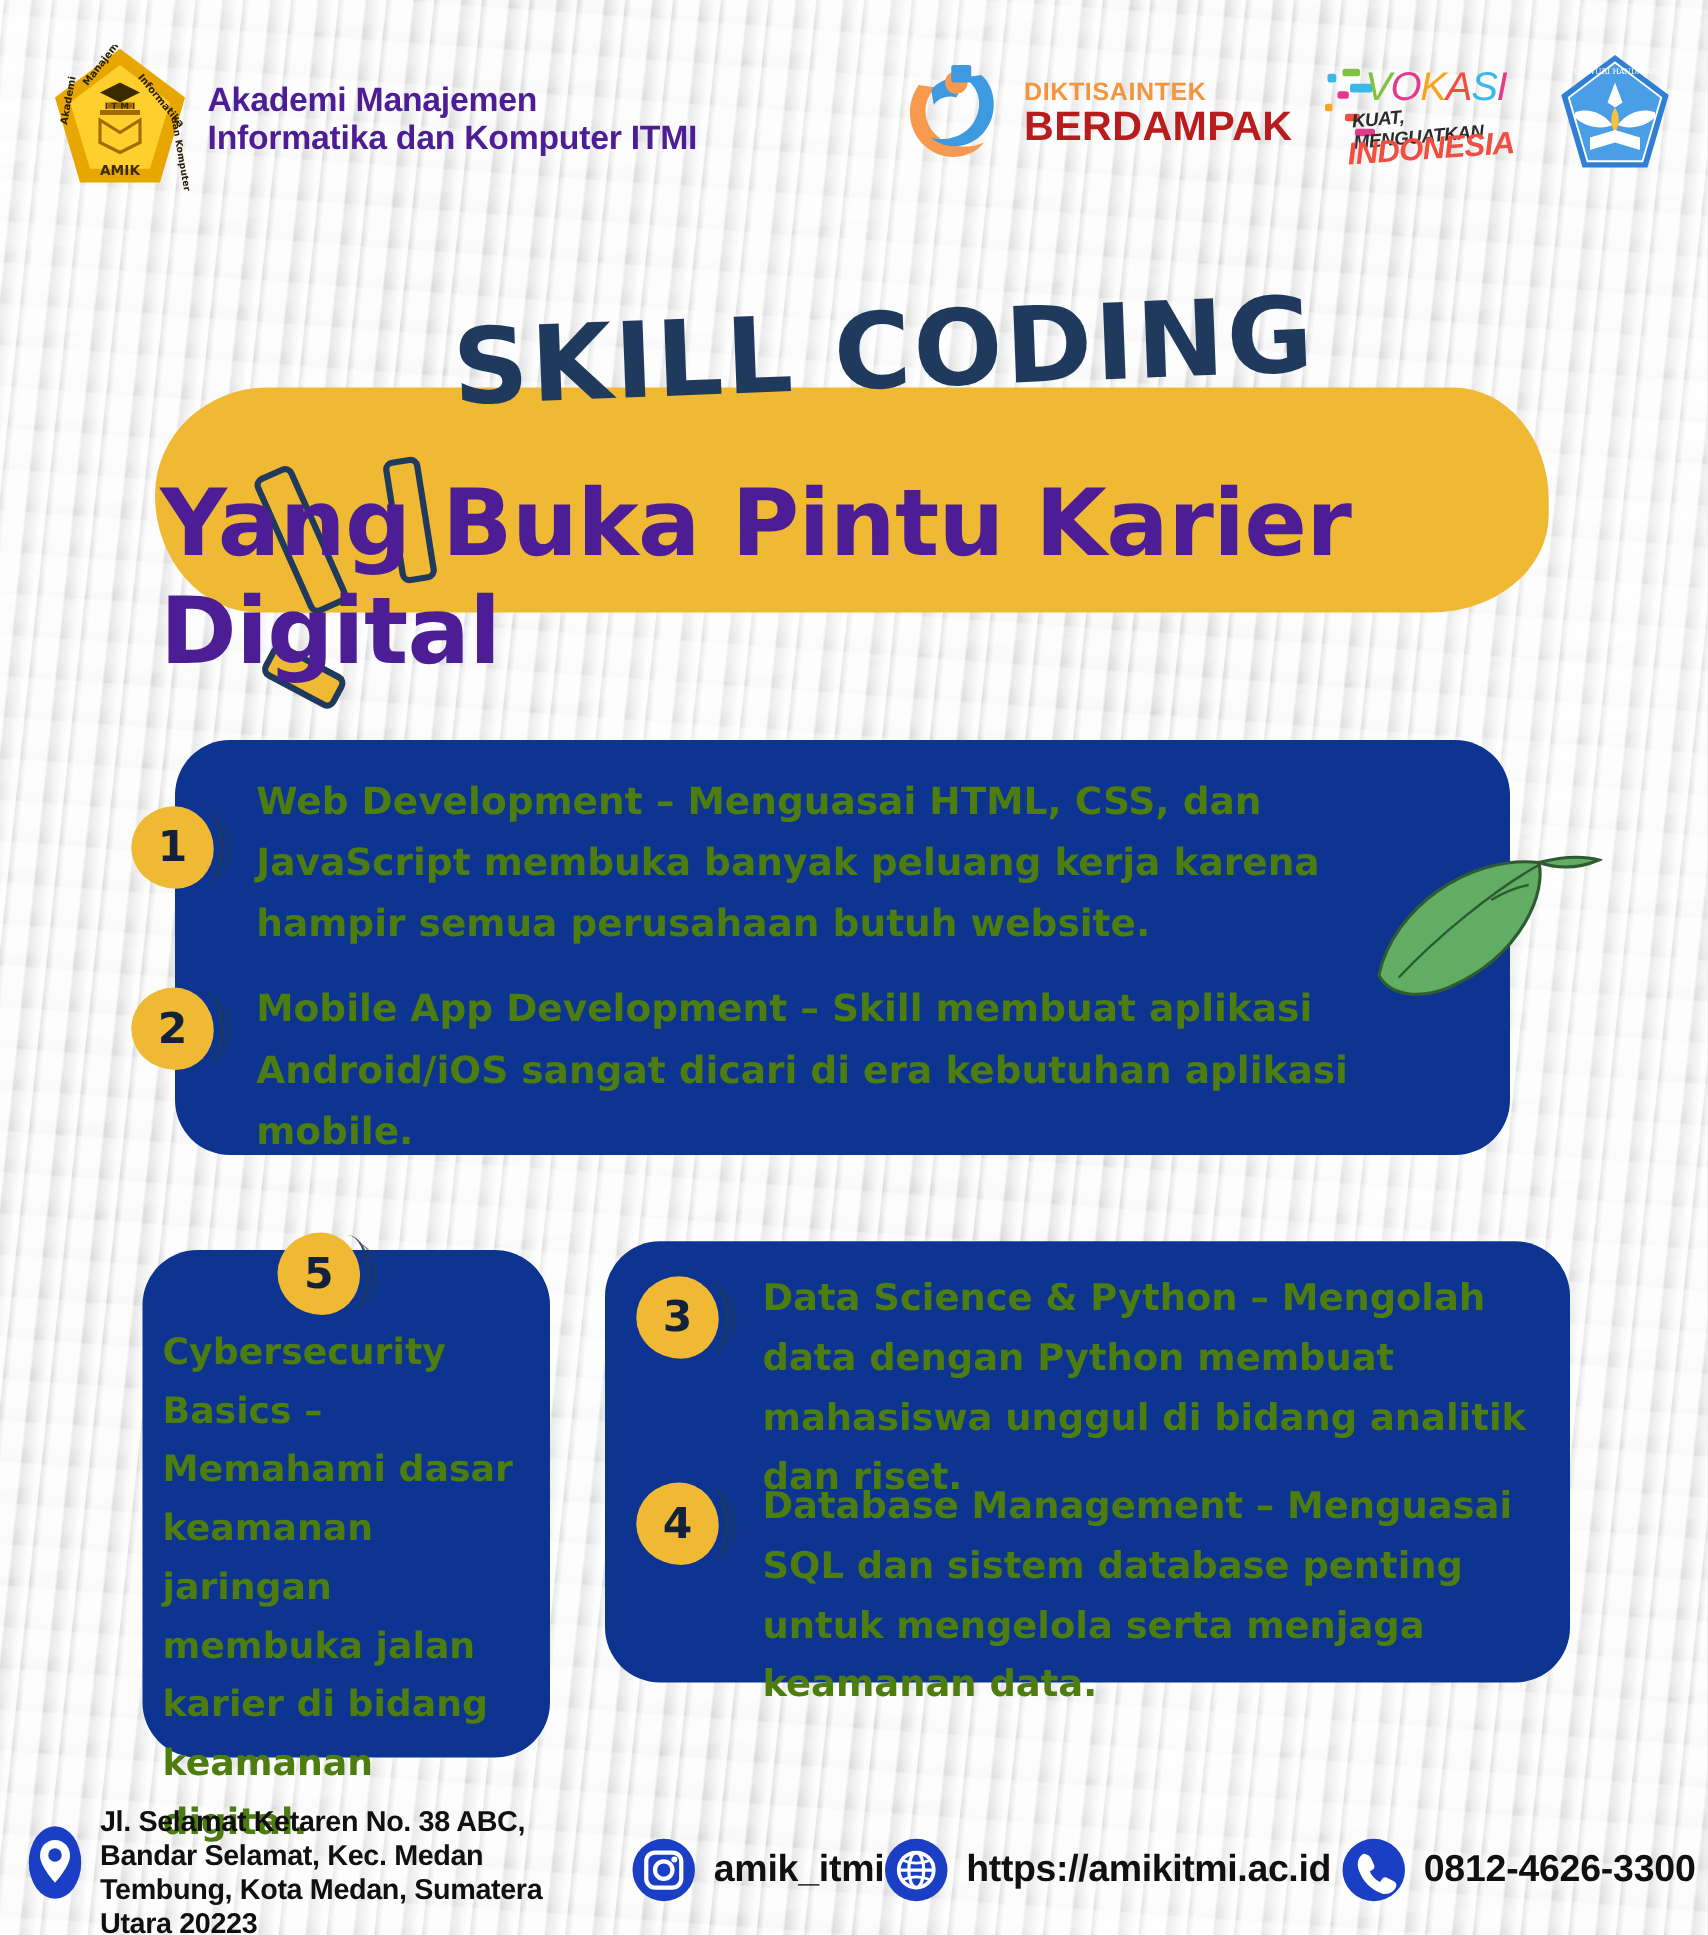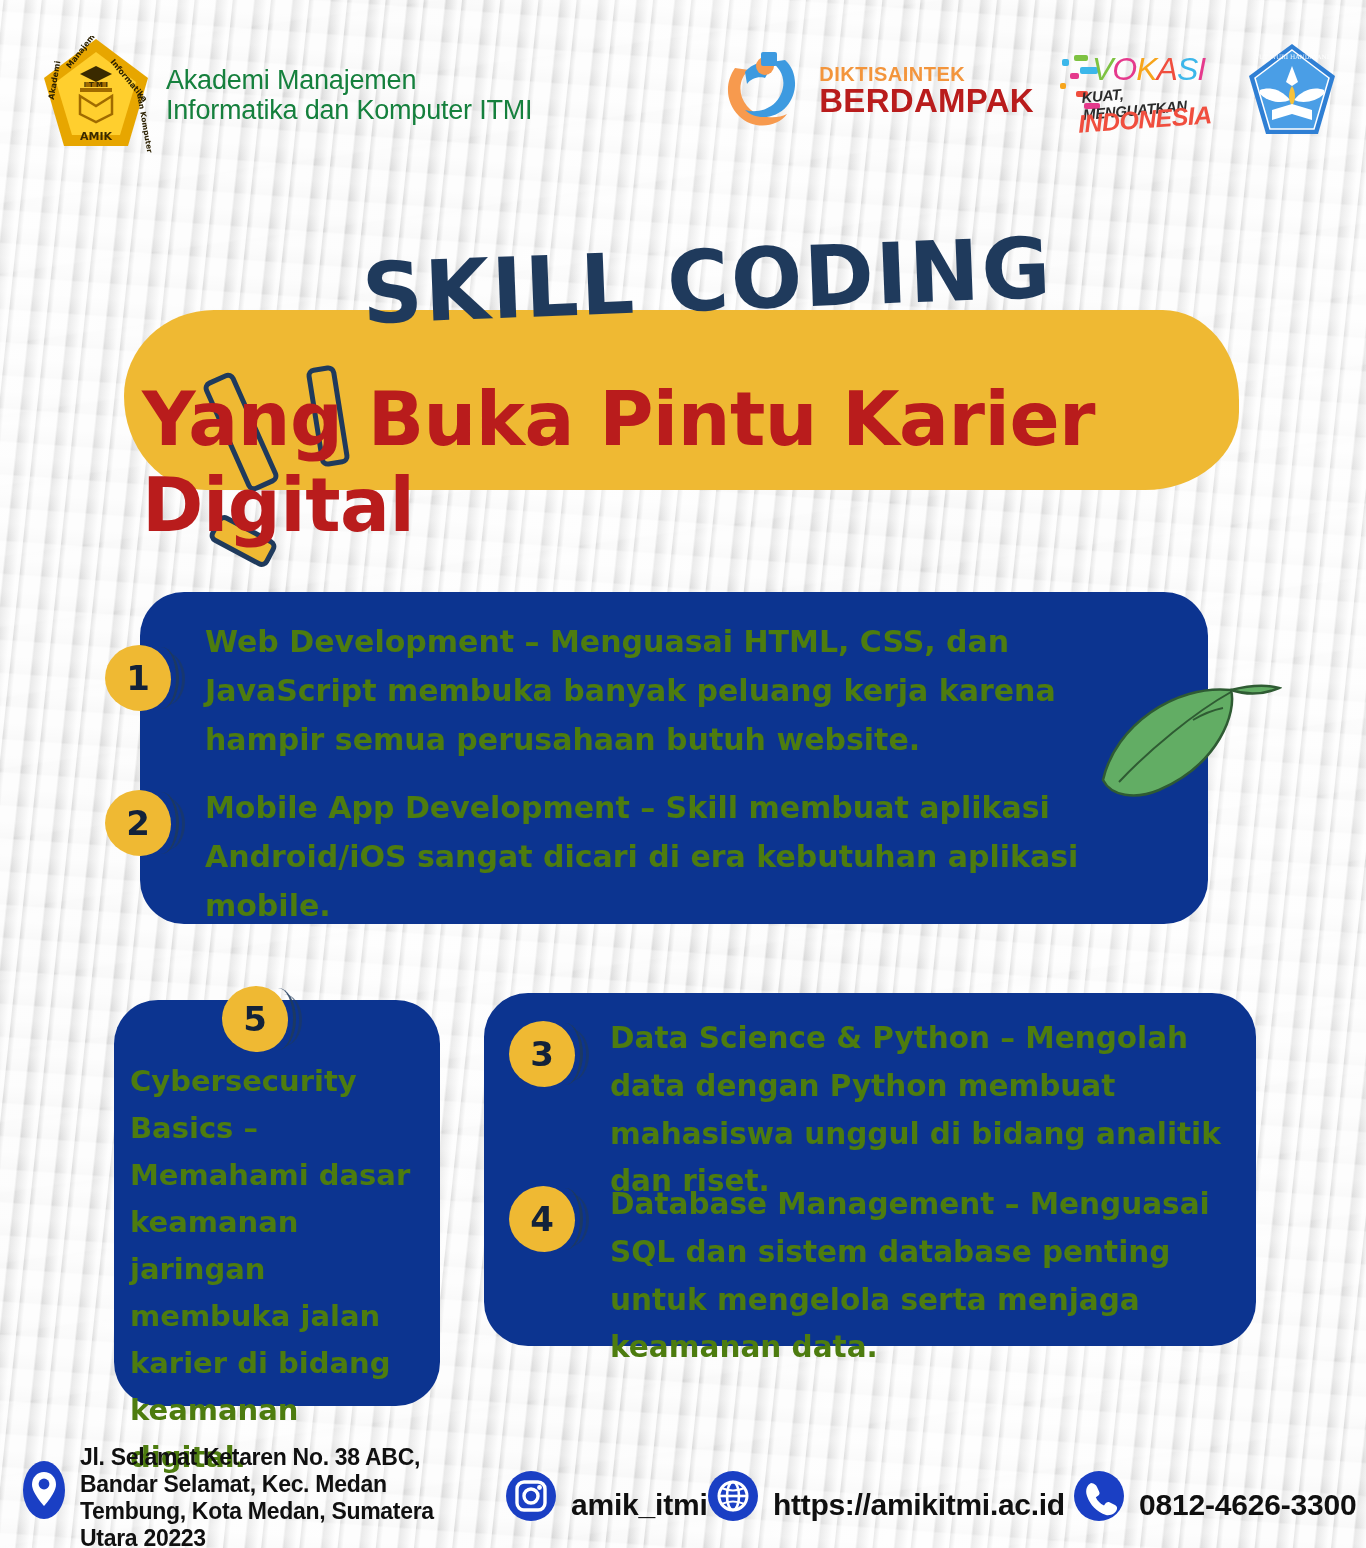--- a/index.html
+++ b/index.html
@@ -20,21 +20,21 @@
       repeating-linear-gradient(172deg, rgba(255,255,255,.0) 0px, rgba(255,255,255,.0) 60px, rgba(190,190,190,.22) 62px, rgba(255,255,255,.0) 70px),
       linear-gradient(110deg,#f6f6f6 0%,#e7e7e7 22%,#f4f4f4 40%,#e4e4e4 58%,#f5f5f5 76%,#e9e9e9 100%);
     pointer-events:none;
   }
 
   
   #header{ position:absolute; top:0; left:0; width:1366px; height:175px; }
 
   #amik-logo-block{ position:absolute; left:40px; top:36px; display:flex; align-items:center; gap:14px; }
   #amik-crest{ width:112px; height:118px; }
-  #amik-name{ font-weight:normal; font-size:27px; line-height:1.12; color:#15803d; letter-spacing:-.2px; white-space:pre-line; }
+  #amik-name{ font-weight:bold; font-size:27px; line-height:1.12; color:#4c1d95; letter-spacing:-.2px; white-space:pre-line; }
 
   #partner-logos{ position:absolute; right:28px; top:42px; display:flex; align-items:center; gap:26px; }
   .dikti-wrap{ display:flex; align-items:center; gap:12px; }
   #dikti-text{ line-height:1.0; }
   #dikti-line1{ font-size:20px; font-weight:bold; color:#f3953c; letter-spacing:.5px; display:block; }
   #dikti-line2{ font-size:33px; font-weight:bold; color:#b91c1c; letter-spacing:.3px; display:block; }
 
   
   #vokasi-logo{ position:relative; width:160px; height:86px; overflow:hidden; }
   #vokasi-word{ position:absolute; left:32px; top:4px; font-size:32px; font-weight:normal; font-style:italic; letter-spacing:-1px; }
@@ -56,22 +56,22 @@
     background:#efb933;
     border-radius:92px 78px 96px 84px / 88px 92px 80px 96px;
   }
   #title-line1{
     position:absolute; left:362px; top:52px;
     font-size:84px; font-weight:bold; color:#1f3a5c;
     letter-spacing:2px; transform:rotate(-2.2deg);
     font-family:"DejaVu Sans", sans-serif;
   }
   #title-line2{
-    position:absolute; left:142px; top:196px; width:1100px;
-    font-size:74px; font-weight:bold; color:#b91c1c;
+    position:absolute; left:128px; top:196px; width:1100px;
+    font-size:74px; font-weight:bold; color:#4c1d95;
     letter-spacing:-.5px;
     font-family:"DejaVu Sans", sans-serif;
   }
   .spark{ position:absolute; background:#efb933; border:5px solid #1f3a5c; }
   #spark-1{ left:224px; top:192px; width:34px; height:120px; border-radius:8px; transform:rotate(-24deg); }
   #spark-2{ left:313px; top:186px; width:30px; height:100px; border-radius:8px; transform:rotate(-9deg); }
   #spark-3{ left:228px; top:328px; width:30px; height:66px; border-radius:8px; transform:rotate(-62deg); }
 
   
   .card{ position:absolute; background:#0c3490; border-radius:44px; }
@@ -116,21 +116,21 @@
     font-weight:bold;
   }
   #text-1{ left:205px; top:617px; width:900px; font-size:30px; line-height:1.64; }
   #text-2{ left:205px; top:783px; width:900px; font-size:30px; line-height:1.64; }
   #text-5{ left:130px; top:1058px; width:290px; font-size:29px; line-height:1.62; }
   #text-3{ left:610px; top:1015px; width:640px; font-size:29.5px; line-height:1.62; }
   #text-4{ left:610px; top:1181px; width:650px; font-size:29.5px; line-height:1.62; }
 
   
   #footer{ position:absolute; left:0; top:1438px; width:1366px; height:110px; }
-  .foot-item{ position:absolute; display:flex; align-items:flex-end; gap:14px; }
+  .foot-item{ position:absolute; display:flex; align-items:center; gap:14px; }
   .foot-icon{ flex:0 0 auto; }
   .foot-label{ font-weight:bold; color:#101010; }
 
   #foot-address{ left:22px; top:6px; align-items:flex-start; }
   #foot-address .foot-icon{ margin-top:16px; }
   #address-text{ font-size:23px; line-height:1.18; white-space:pre-line; letter-spacing:-.3px; }
 
   #foot-instagram{ left:505px; top:32px; }
   #instagram-label{ font-size:30px; letter-spacing:-.2px; }
 

